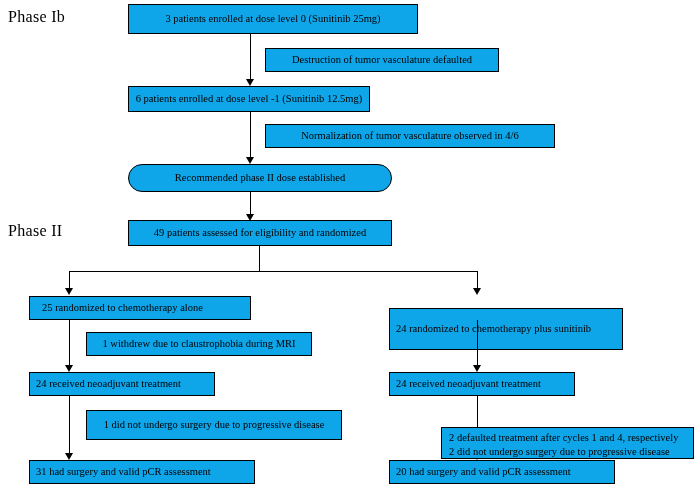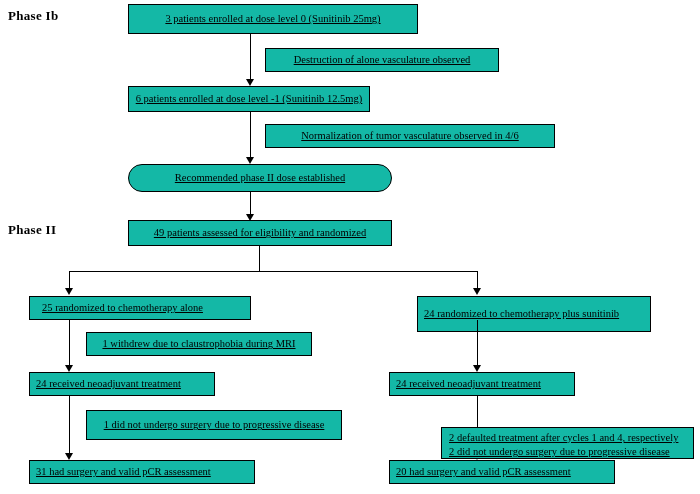--- a/index.html
+++ b/index.html
@@ -8,41 +8,40 @@
     background:#ffffff;
     font-family:"Liberation Serif","DejaVu Serif",serif;
     color:#000;
     overflow:hidden;
   }
   #chart{position:relative;width:700px;height:494px;}
 
   
   .phase-label{
     position:absolute;
-    font-weight:bold;
-    font-size:13px;
+    font-weight:normal;
+    font-size:16px;
     letter-spacing:.3px;
     white-space:nowrap;
   }
 
   
   .node{
     position:absolute;
     box-sizing:border-box;
     border:1px solid #000;
-    background:#14b8a6;
+    background:#0ea5e9;
     display:flex;
     align-items:center;
     justify-content:center;
     font-size:10.5px;
     line-height:1.25;
     text-align:center;
     white-space:nowrap;
     padding:0 6px;
-    text-decoration:underline;
   }
   .node.left-align{justify-content:flex-start;text-align:left;}
   .node .line{display:block;}
   .node.multiline{
     display:block;
     padding:3px 7px;
     text-align:left;
     line-height:1.35;
     margin-top:20px;
   }
@@ -73,21 +72,21 @@
 <div id="chart">
 
   <div class="phase-label" style="left:8px;top:8px;">Phase Ib</div>
   <div class="phase-label" style="left:8px;top:222px;">Phase II</div>
 
   <div class="node" style="left:128px;top:4px;width:290px;height:30px;">3 patients enrolled at dose level 0 (Sunitinib 25mg)</div>
 
   <div class="vline" style="left:250px;top:34px;height:48px;"></div>
   <div class="arrowhead" style="left:246px;top:79px;"></div>
 
-  <div class="node" style="left:265px;top:48px;width:234px;height:24px;">Destruction of alone vasculature observed</div>
+  <div class="node" style="left:265px;top:48px;width:234px;height:24px;">Destruction of tumor vasculature defaulted</div>
 
   <div class="node" style="left:128px;top:86px;width:242px;height:26px;">6 patients enrolled at dose level -1 (Sunitinib 12.5mg)</div>
 
   <div class="vline" style="left:250px;top:112px;height:48px;"></div>
   <div class="arrowhead" style="left:246px;top:157px;"></div>
 
   <div class="node" style="left:265px;top:124px;width:290px;height:24px;">Normalization of tumor vasculature observed in 4/6</div>
 
   <div class="node" style="left:128px;top:164px;width:264px;height:28px;border-radius:14px;">Recommended phase II dose established</div>
 
@@ -114,21 +113,21 @@
 
   <div class="node left-align" style="left:29px;top:372px;width:186px;height:24px;">24 received neoadjuvant treatment</div>
 
   <div class="vline" style="left:69px;top:396px;height:60px;"></div>
   <div class="arrowhead" style="left:65px;top:453px;"></div>
 
   <div class="node" style="left:86px;top:410px;width:256px;height:30px;">1 did not undergo surgery due to progressive disease</div>
 
   <div class="node left-align" style="left:29px;top:460px;width:226px;height:24px;">31 had surgery and valid pCR assessment</div>
 
-  <div class="node left-align" style="left:389px;top:296px;width:234px;height:36px;margin-left:28px;">24 randomized to chemotherapy plus sunitinib</div>
+  <div class="node left-align" style="left:389px;top:308px;width:234px;height:42px;">24 randomized to chemotherapy plus sunitinib</div>
 
   <div class="vline" style="left:477px;top:320px;height:48px;"></div>
   <div class="arrowhead" style="left:473px;top:365px;"></div>
 
   <div class="node left-align" style="left:389px;top:372px;width:186px;height:24px;">24 received neoadjuvant treatment</div>
 
   <div class="vline" style="left:477px;top:396px;height:60px;"></div>
   <div class="arrowhead" style="left:473px;top:453px;"></div>
 
   <div class="node multiline" style="left:441px;top:407px;width:253px;height:32px;">

